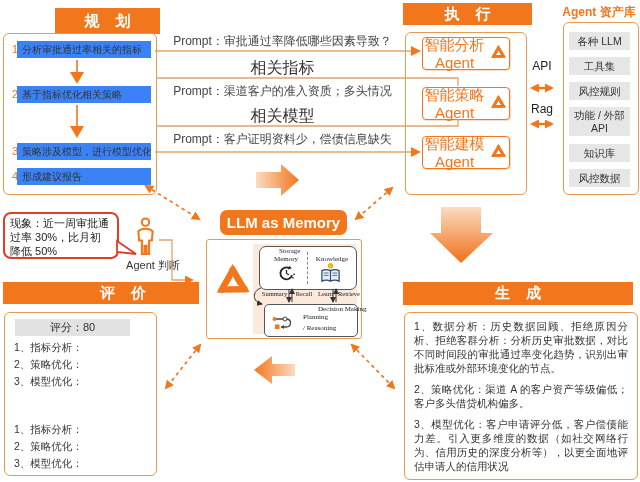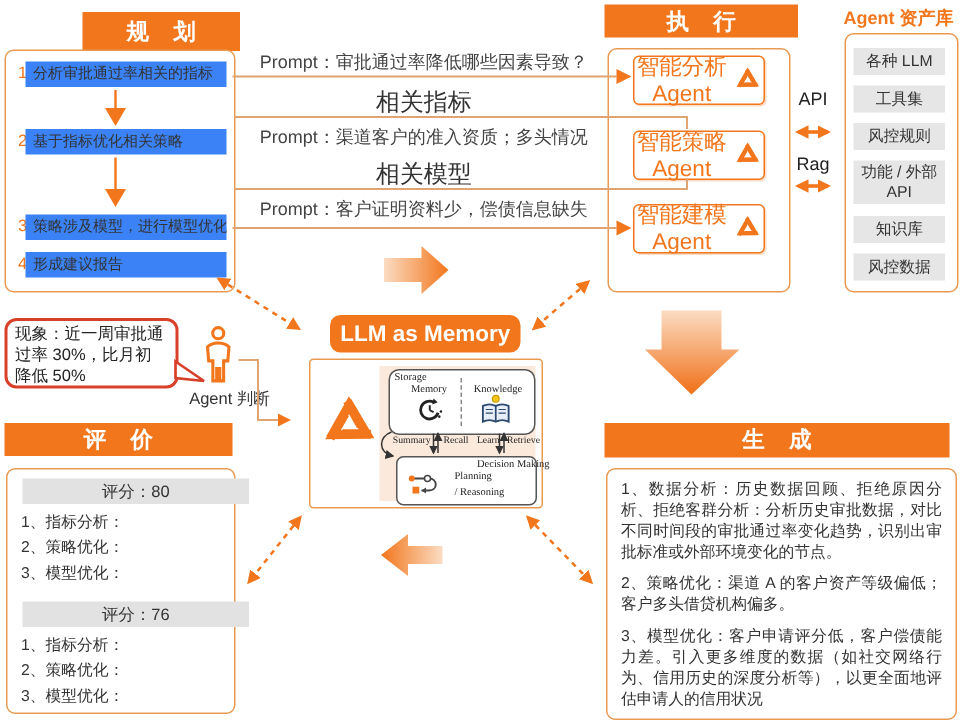--- a/index.html
+++ b/index.html
@@ -47,23 +47,23 @@
   .sbox{left:259px;top:246px;width:96px;height:42px;background:#fff;border:1px solid #555;border-radius:7px;}
   .dbox{left:264px;top:304px;width:92px;height:31px;background:#fff;border:1px solid #555;border-radius:5px;}
   .tiny{font-size:7px;line-height:1;}
   .tinier{font-size:6.5px;line-height:1;}
   .divider{left:307px;top:252px;width:0;height:32px;border-left:1px dashed #888;}
   
   .bubble{left:3px;top:212px;width:116px;height:47px;background:#fff;border:2px solid #d8402a;border-radius:8px;
           font-size:11px;line-height:1.27;padding:3px 5px;box-sizing:border-box;color:#222;}
   .judge{left:120px;top:258px;width:66px;font-size:11px;color:#333;text-align:center;}
   
-  .hdr-eval{left:3px;top:282px;width:152px;height:22px;}
+  .hdr-eval{left:3px;top:282px;width:152px;height:22px;padding-left:44px;}
   .box-eval{left:4px;top:312px;width:151px;height:162px;}
-  .score{position:absolute;left:10px;width:151px;height:17px;background:#e2e2e2;color:#333;font-size:11px;
+  .score{position:absolute;left:10px;width:115px;height:17px;background:#e2e2e2;color:#333;font-size:11px;
          display:flex;align-items:center;justify-content:center;}
   .eitem{position:absolute;left:9px;font-size:10.5px;color:#333;white-space:nowrap;}
   
   .hdr-gen{left:403px;top:282px;width:230px;height:23px;}
   .box-gen{left:404px;top:312px;width:234px;height:168px;box-sizing:border-box;padding:7px 9px;}
   .gp{font-size:10.5px;line-height:1.33;color:#333;margin:0 0 7px 0;text-align:justify;}
   
   .overlay{position:absolute;left:0;top:0;z-index:10;pointer-events:none;}
 </style>
 </head>
@@ -150,21 +150,21 @@
   <div class="abs apirag" style="left:527px;top:102px;width:30px;">Rag</div>
 
   <div class="abs pill">LLM as Memory</div>
   <div class="abs box-brain"></div>
   <div class="abs panel"></div>
   <svg class="abs" style="left:212px;top:262px;" width="42" height="42" viewBox="0 0 24 24">
       <use href="#knot"></use>
     </svg>
 
   <div class="abs sbox"></div>
-  <div class="abs inner tiny" style="left:263px;top:248px;">Storage</div>
+  <div class="abs inner tiny" style="left:279px;top:248px;">Storage</div>
   <div class="abs inner tiny" style="left:268px;top:256px;width:36px;text-align:center;">Memory</div>
   <div class="abs divider"></div>
   <div class="abs inner tiny" style="left:310px;top:256px;width:44px;text-align:center;">Knowledge</div>
 
   <svg class="abs" style="left:278px;top:265px;" width="17" height="17" viewBox="0 0 20 20">
     <path d="M16.5 12 A7 7 0 1 1 13 3.6" stroke="#222" fill="none" stroke-width="2.2"></path>
     <path d="M13 0.8 L16.2 3.8 L12 5.4 Z" fill="#222"></path>
     <path d="M10 10 L10 6 M10 10 L13 11.5" stroke="#222" stroke-width="1.5" fill="none"></path>
     <circle cx="17.5" cy="15" r="1" fill="#222"></circle>
       <circle cx="18.8" cy="11" r="1" fill="#222"></circle>
@@ -204,21 +204,20 @@
     </g>
   </svg>
   <div class="abs judge">Agent 判断</div>
 
   <div class="abs hdr hdr-eval">评 价</div>
   <div class="abs obox box-eval">
     <div class="score" style="top:6px;">评分：80</div>
     <div class="eitem" style="top:28px;">1、指标分析：</div>
     <div class="eitem" style="top:45px;">2、策略优化：</div>
     <div class="eitem" style="top:62px;">3、模型优化：</div>
-    <div class="score" style="top:88px;">评分：76</div>
     <div class="eitem" style="top:110px;">1、指标分析：</div>
     <div class="eitem" style="top:127px;">2、策略优化：</div>
     <div class="eitem" style="top:144px;">3、模型优化：</div>
   </div>
 
   <div class="abs hdr hdr-gen">生 成</div>
   <div class="abs obox box-gen">
     <p class="gp">1、数据分析：历史数据回顾、拒绝原因分析、拒绝客群分析：分析历史审批数据，对比不同时间段的审批通过率变化趋势，识别出审批标准或外部环境变化的节点。</p>
     <p class="gp">2、策略优化：渠道 A 的客户资产等级偏低；客户多头借贷机构偏多。</p>
     <p class="gp">3、模型优化：客户申请评分低，客户偿债能力差。引入更多维度的数据（如社交网络行为、信用历史的深度分析等），以更全面地评估申请人的信用状况</p>

